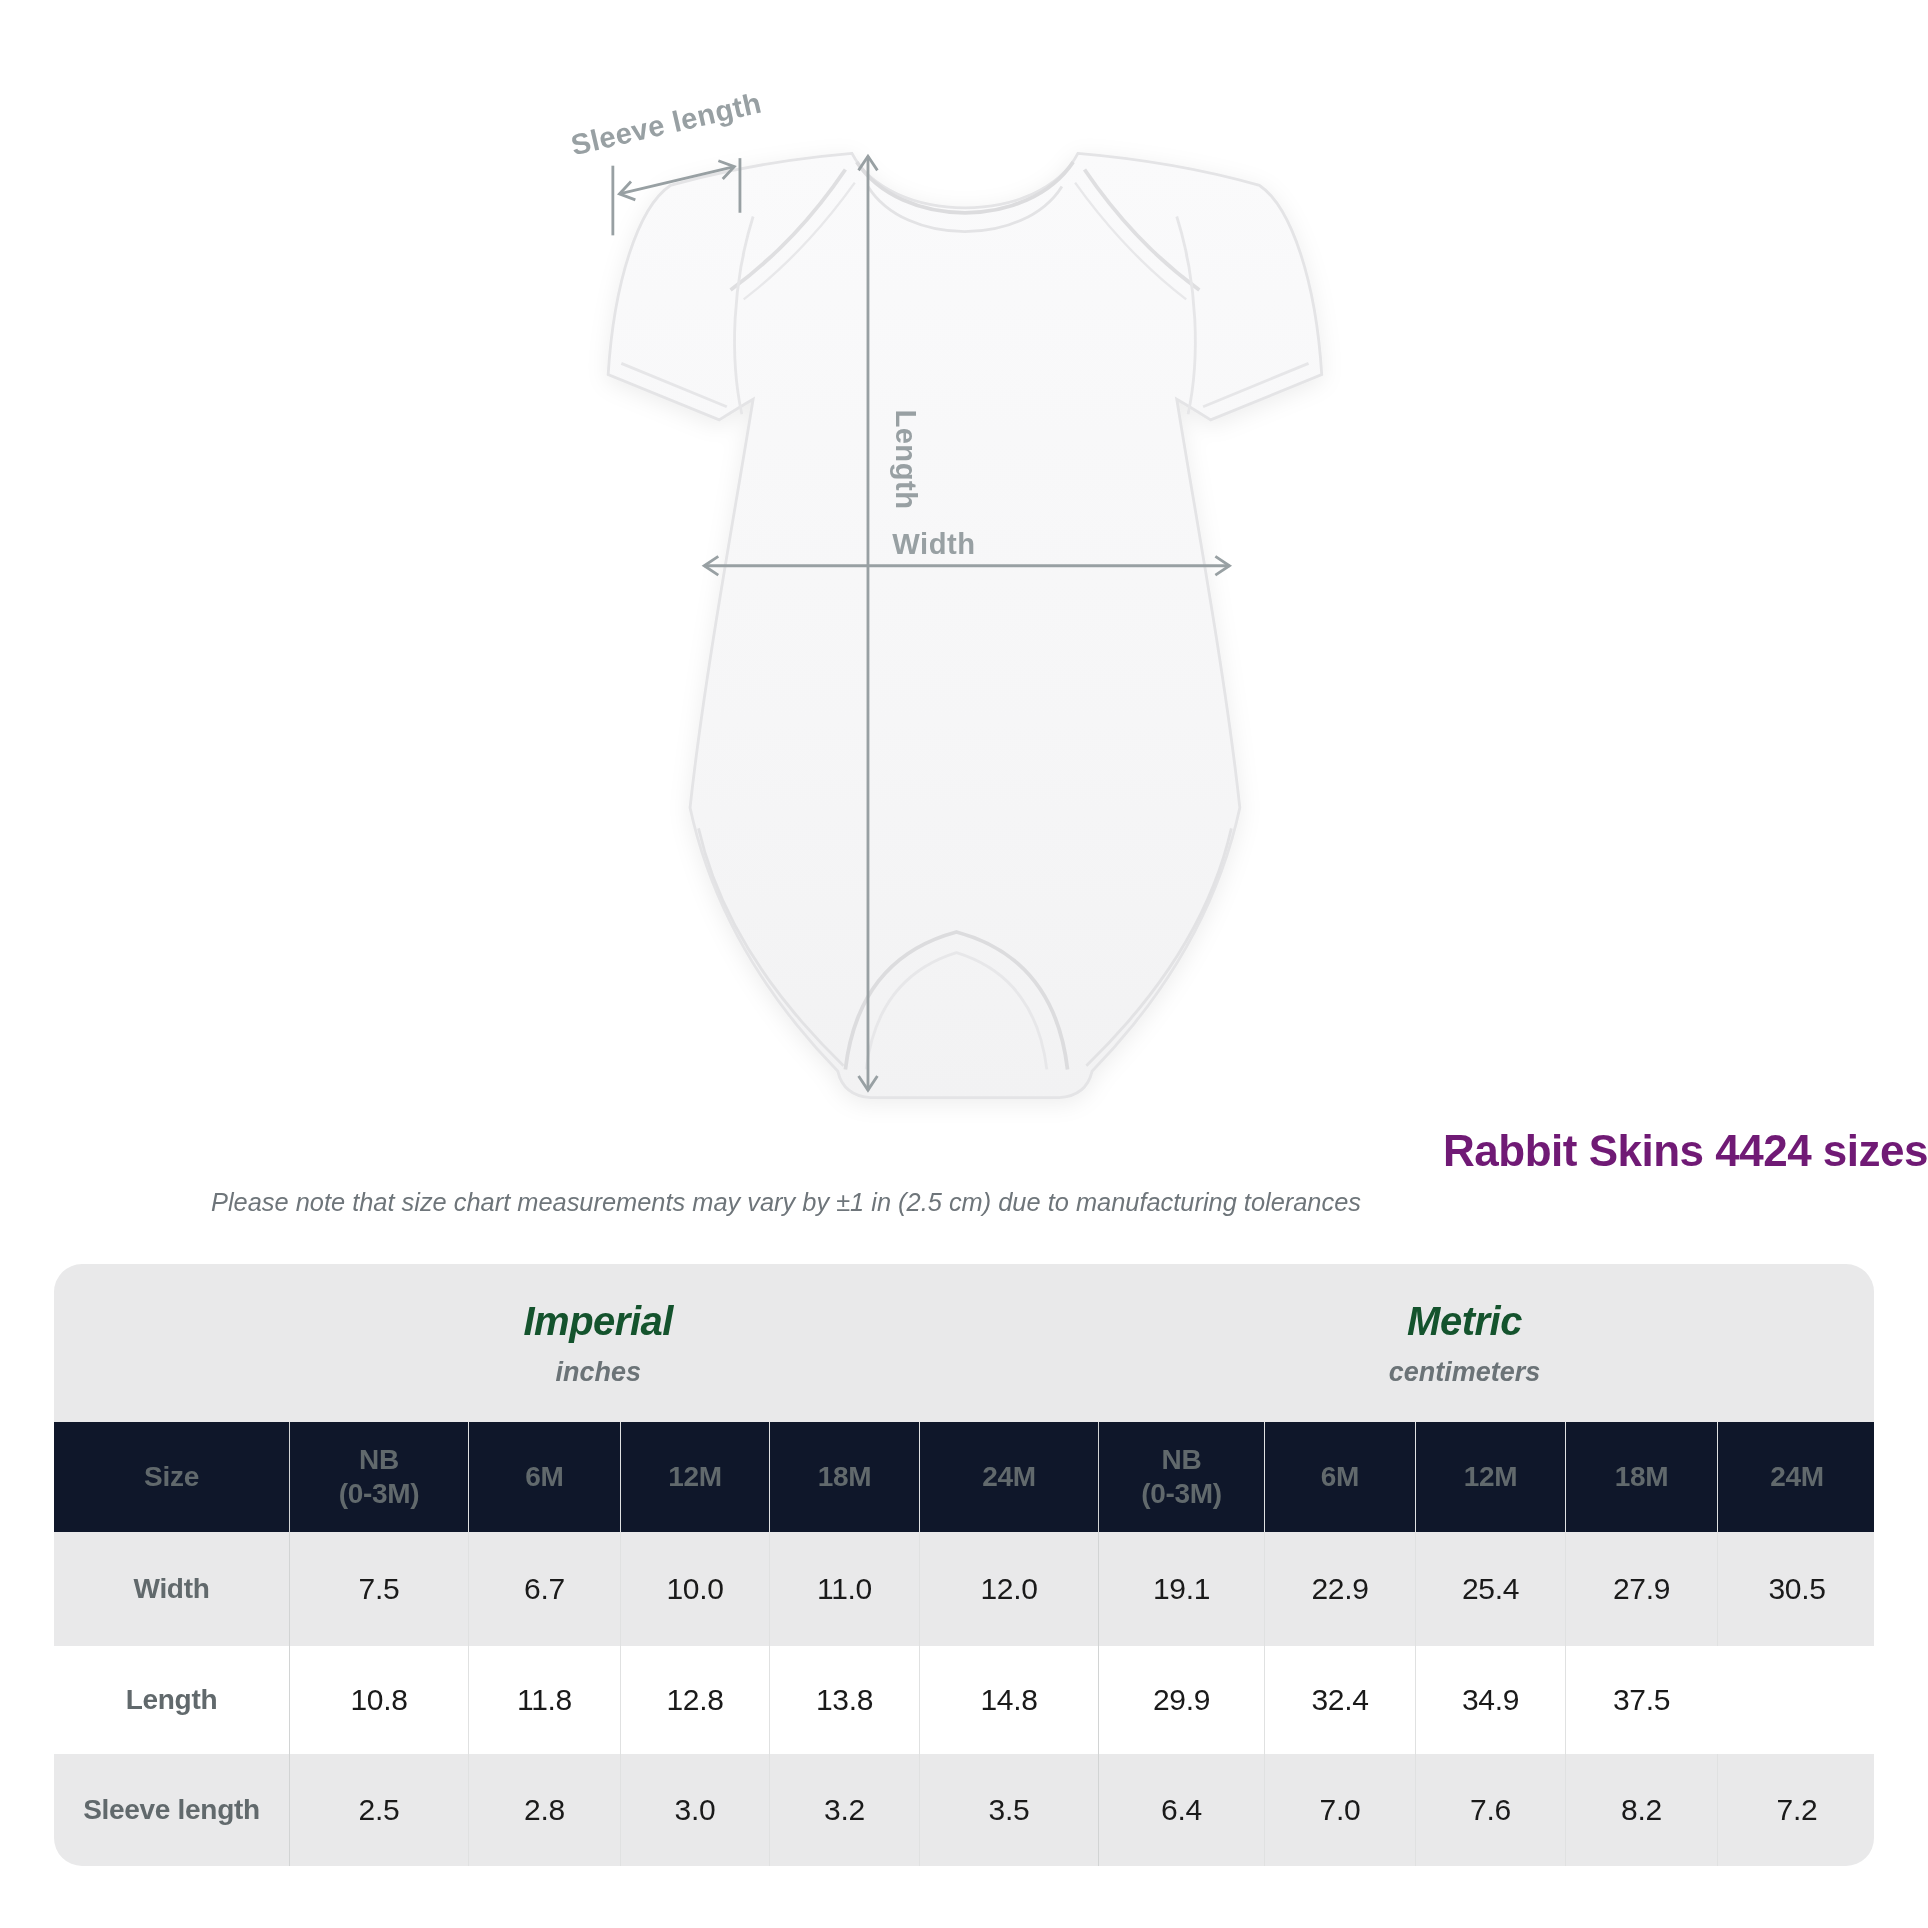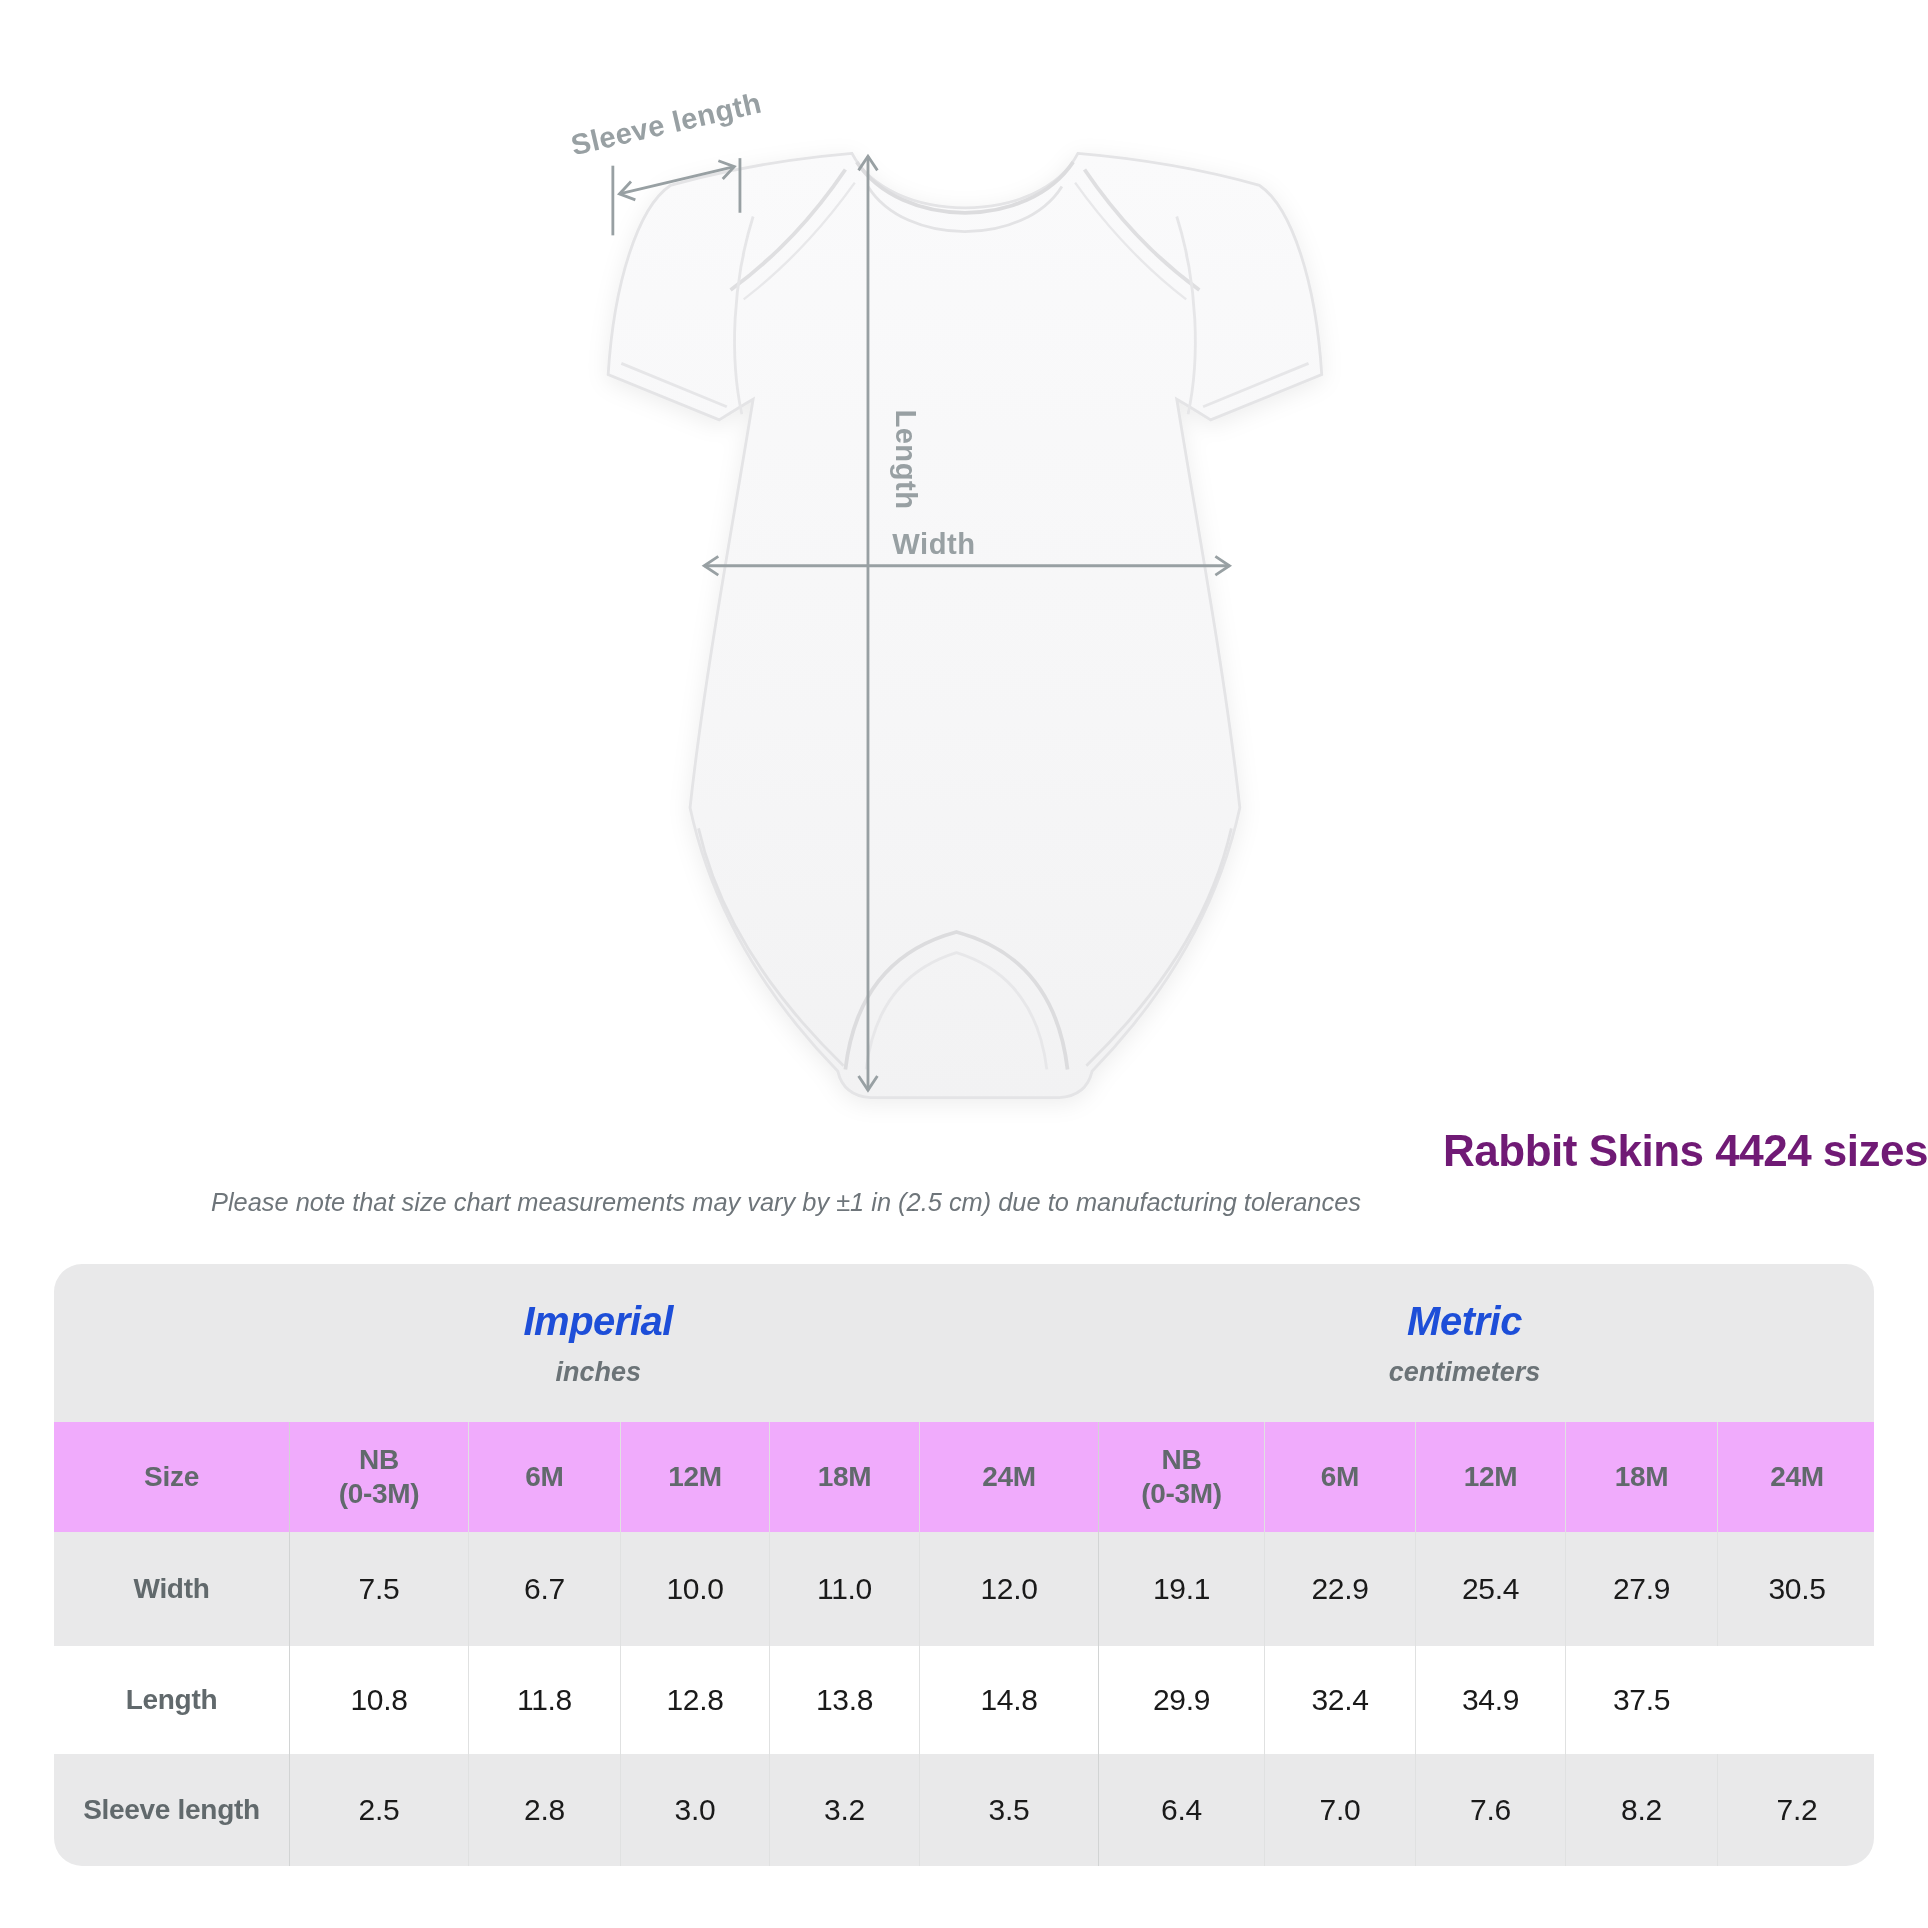--- a/index.html
+++ b/index.html
@@ -11,30 +11,30 @@
       font-size:44px;font-weight:bold;color:#701a75;letter-spacing:-0.5px;}
   .page-subtitle{position:absolute;left:0;top:1188px;width:1572px;text-align:center;
       font-size:25.4px;font-style:italic;color:#6e757a;}
 
   .size-table{position:absolute;left:54px;top:1264px;width:1820px;}
   .band{height:158px;background:#e9e9ea;border-radius:28px 28px 0 0;position:relative;}
   .band .sec{position:absolute;top:0;height:100%;display:flex;flex-direction:column;
       justify-content:center;align-items:center;transform:translateX(-50%);}
   .sec-imperial{left:29.9%;}
   .sec-metric{left:77.5%;}
-  .band .sec .big{font-size:40px;font-weight:bold;font-style:italic;color:#1d4ed8;letter-spacing:-0.5px;}
+  .band .sec .big{font-size:40px;font-weight:bold;font-style:italic;color:#14532d;letter-spacing:-0.5px;}
   .band .sec .small{font-size:27px;font-style:italic;color:#6b7377;margin-top:13px;font-weight:bold;}
 
   .row{display:grid;grid-template-columns:235px 179px 152px 149px 150px 179px 166px 151px 150px 152px 159px;}
   .cell{display:flex;flex-direction:column;align-items:center;justify-content:center;
       text-align:center;box-sizing:border-box;}
   .row .cell + .cell{border-left:1.9px solid #e0e1e1;}
   .row .cell:nth-child(2),.row .cell:nth-child(7){border-left-color:#d2d4d4;}
 
-  .header-row{height:110px;background:#f0abfc;}
+  .header-row{height:110px;background:#0f172a;}
   .header-row .cell{font-size:28px;font-weight:bold;color:#61696c;line-height:34px;letter-spacing:-0.3px;}
   .r-width{height:114px;background:#e9e9ea;}
   .r-length{height:108px;background:#ffffff;}
   .r-sleeve{height:112px;background:#e9e9ea;border-radius:0 0 28px 28px;overflow:hidden;}
   .cell.rowlabel{font-size:28px;font-weight:bold;color:#61696c;letter-spacing:-0.3px;}
   .cell.val{font-size:30px;color:#1a1a1a;letter-spacing:-0.3px;}
 
   .ann-text{font-size:31px;font-weight:bold;fill:#98a0a3;letter-spacing:0.5px;}
 </style>
 </head>

